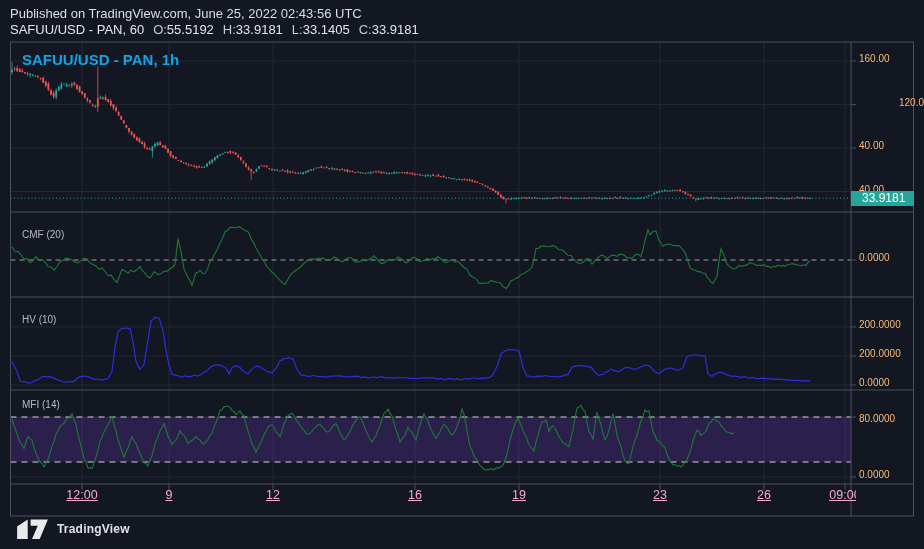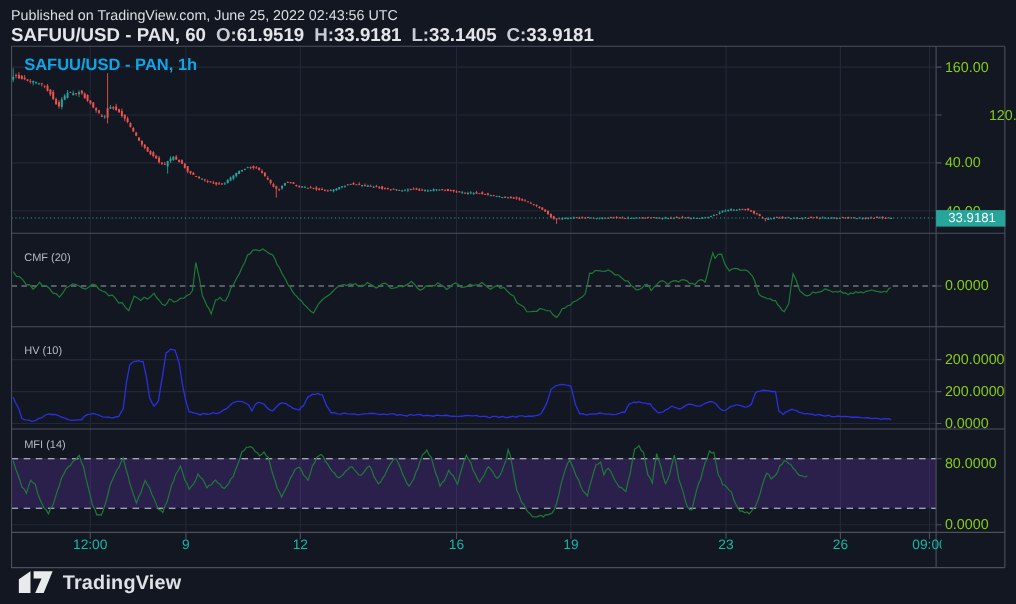--- a/index.html
+++ b/index.html
@@ -1,39 +1,39 @@
 <!DOCTYPE html>
 <html><head>
 <meta charset="utf-8">
 <style>
   html,body{margin:0;padding:0;background:#131722;}
   body{width:924px;height:549px;overflow:hidden;font-family:"Liberation Sans",sans-serif;}
   .screen{position:relative;width:924px;height:549px;background:#131722;color:#d1d4dc;}
   .hdr1{position:absolute;left:10px;top:6px;font-size:13px;color:#dcdee3;white-space:nowrap;}
-  .hdr2{position:absolute;left:10px;top:22px;font-size:17px;font-weight:bold;color:#e3e5e9;display:flex;gap:9px;white-space:nowrap;}
+  .hdr2{position:absolute;left:10px;top:22px;font-size:13px;font-weight:normal;color:#e3e5e9;display:flex;gap:9px;white-space:nowrap;}
   .hdr2 .olbl{color:#c9ccd4;}
   #plot{position:absolute;left:0;top:0;}
   .pane-label{position:absolute;font-size:10px;color:#b7bac3;z-index:3;white-space:nowrap;}
   .main-label{font-size:15px;font-weight:bold;color:#0ea5e9;}
-  .tick{position:absolute;font-size:13px;color:#84cc16;z-index:2;white-space:nowrap;}
+  .tick{position:absolute;font-size:10px;color:#fdba74;z-index:2;white-space:nowrap;}
   #labels{position:absolute;left:0;top:0;width:924px;height:549px;pointer-events:none;}
   #timeclip{position:absolute;left:10px;top:484px;width:846px;height:30px;overflow:hidden;z-index:2;}
-  .tlabel{position:absolute;top:4px;width:60px;text-align:center;font-size:12.5px;color:#14b8a6;}
+  .tlabel{position:absolute;top:4px;width:60px;text-align:center;font-size:12.5px;color:#f9a8d4;text-decoration:underline;}
   .badge{position:absolute;left:851px;width:63px;height:15px;color:#fff;font-size:12px;line-height:15px;padding-left:11px;box-sizing:border-box;z-index:4;}
   .footer{position:absolute;left:16px;top:517px;display:flex;align-items:center;gap:8px;z-index:3;}
-  .logo-text{font-size:18px;font-weight:bold;color:#dfe1e4;letter-spacing:0.2px;}
+  .logo-text{font-size:12px;font-weight:bold;color:#dfe1e4;letter-spacing:0.2px;}
 </style>
 </head>
 <body>
 
 <div class="screen">
   <div class="hdr1">Published on TradingView.com, June 25, 2022 02:43:56 UTC</div>
   <div class="hdr2">
     <span>SAFUU/USD - PAN, 60</span>
-    <span><span class="olbl">O:</span><span>61.9519</span></span>
+    <span><span class="olbl">O:</span><span>55.5192</span></span>
     <span><span class="olbl">H:</span><span>33.9181</span></span>
     <span><span class="olbl">L:</span><span>33.1405</span></span>
     <span><span class="olbl">C:</span><span>33.9181</span></span>
   </div>
 
   <svg id="plot" width="924" height="549" viewBox="0 0 924 549">
       <line x1="82" y1="42" x2="82" y2="484" stroke="#232837" stroke-width="1"></line>
       <line x1="82" y1="484" x2="82" y2="490" stroke="#4b505c" stroke-width="1"></line>
       <line x1="169" y1="42" x2="169" y2="484" stroke="#232837" stroke-width="1"></line>
       <line x1="169" y1="484" x2="169" y2="490" stroke="#4b505c" stroke-width="1"></line>

